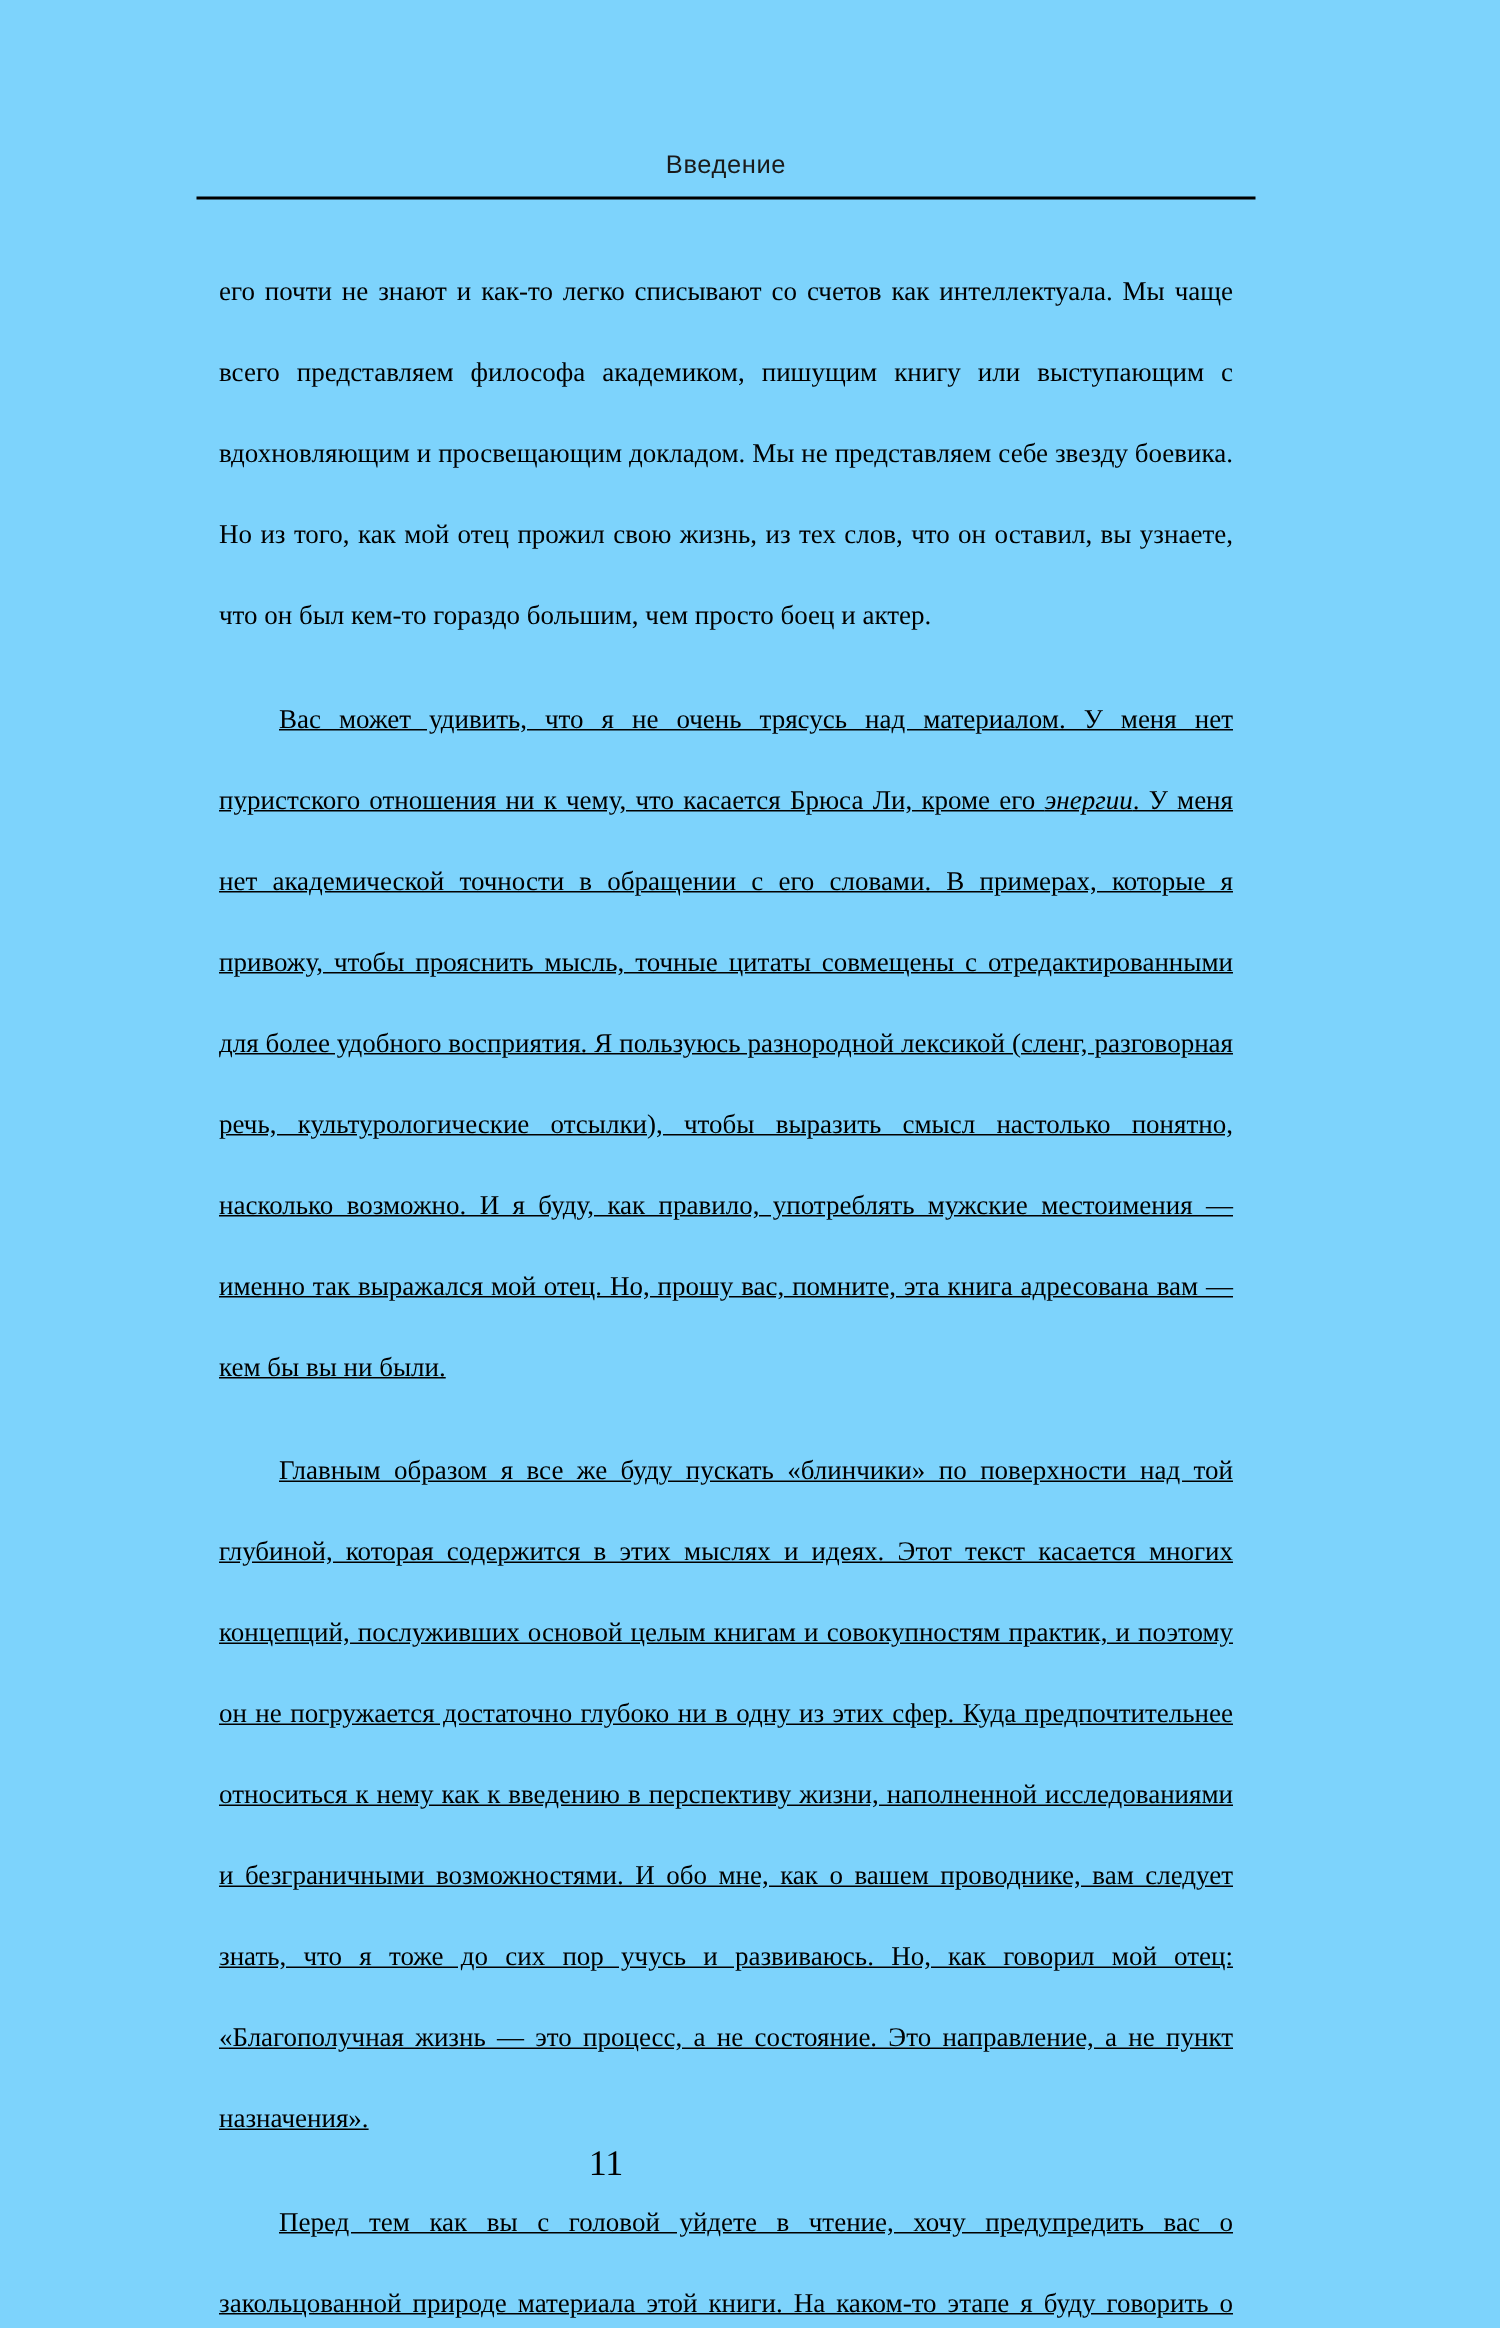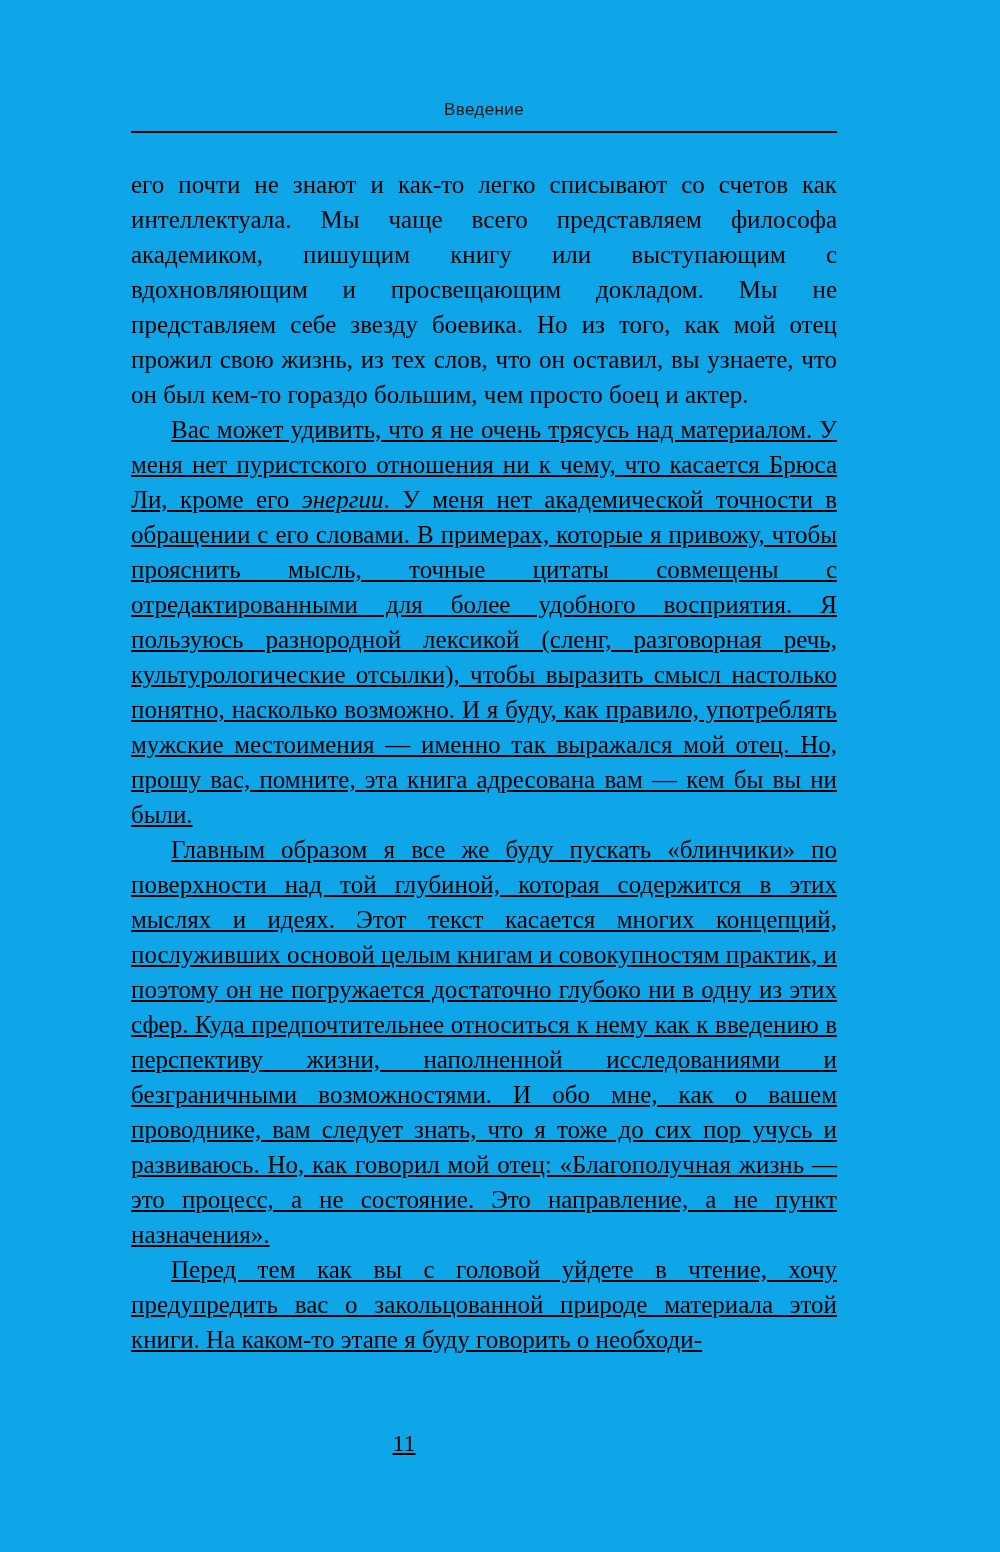--- a/index.html
+++ b/index.html
@@ -14,44 +14,44 @@
     color: #000000;
     position: relative;
     overflow: hidden;
   }
   .page {
     position: absolute;
     left: 0;
     top: 0;
     width: 1000px;
     height: 1552px;
-    background: #0ea5e9;
+    background: #7dd3fc;
   }
   .content {
     position: absolute;
     left: 131px;
     top: 100px;
     width: 706px;
   }
   .running-head {
     text-align: center;
     font-family: "Liberation Sans", sans-serif;
     font-size: 17px;
     letter-spacing: 0.4px;
     color: #1a1a1a;
     padding-bottom: 11px;
   }
   .head-rule {
     border-bottom: 2px solid #000000;
     margin-bottom: 34px;
   }
   .body-text p {
-    margin: 0;
-    font-size: 25px;
-    line-height: 35px;
+    margin: 15px;
+    font-size: 18px;
+    line-height: 54px;
     text-align: justify;
     text-justify: inter-word;
     color: #000000;
     hyphens: manual;
   }
   .body-text p.indent {
     text-indent: 40px;
     text-decoration: underline;
   }
   .body-text p.cont {
@@ -62,21 +62,20 @@
   }
   .folio {
     position: absolute;
     left: 0;
     top: 1430px;
     width: 808px;
     text-align: center;
     font-family: "Liberation Serif", serif;
     font-size: 24px;
     color: #000000;
-    text-decoration: underline;
   }
 </style>
 </head>
 <body>
 
 <div class="page">
 
   <div class="content">
 
     <div class="running-head">Введение</div>

